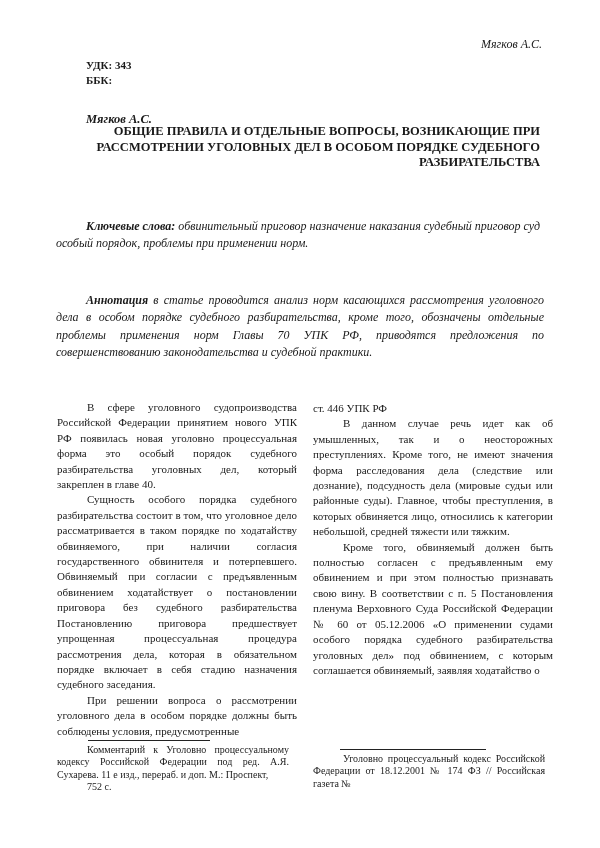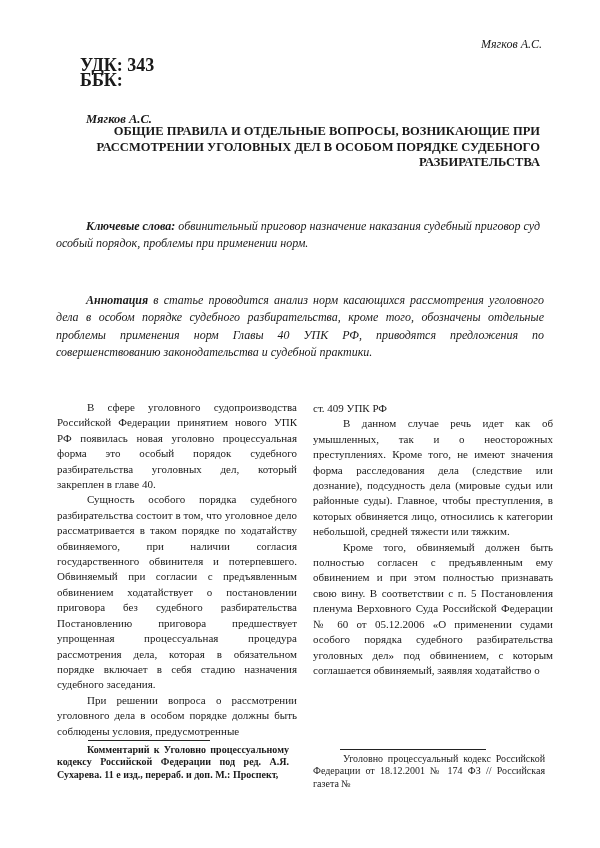--- a/index.html
+++ b/index.html
@@ -1,65 +1,65 @@
 <!DOCTYPE html>
 <html><head>
 <meta charset="utf-8">
 <style>
   html, body { margin:0; padding:0; background:#ffffff; }
   body { width:600px; height:848px; position:relative; overflow:hidden;
          font-family:"Liberation Serif","DejaVu Serif",serif; color:#1a1a1a; }
   .abs { position:absolute; }
   .running-head { top:37px; right:58px; font-style:italic; font-size:12px; }
-  .udk { left:80px; top:58px; font-weight:bold; font-size:18px; line-height:15px; }
+  .udk { left:86px; top:58px; font-weight:bold; font-size:11px; line-height:15px; }
   .author { left:86px; top:112px; font-weight:bold; font-style:italic; font-size:12.5px; }
   .title { left:60px; width:480px; top:124px; text-align:right; font-weight:bold; font-size:12.5px; line-height:15.5px; }
   .keywords { left:56px; width:488px; top:218px; font-style:italic; font-size:12px; line-height:17px; text-indent:30px; }
   .keywords b { font-weight:bold; }
   .abstract { left:56px; width:488px; top:292px; font-style:italic; font-size:12px; line-height:17.3px; text-indent:30px; text-align:justify; }
   .abstract b { font-weight:bold;margin-top:47px; }
   .col { top:400px; width:240px; font-size:11px; line-height:15.4px; text-align:justify; }
   .col-left { left:57px; }
   .col-right { left:313px; top:401px; }
   .col p { margin:0; text-indent:30px; }
   .col p.noindent { text-indent:0; }
   .fn-rule { height:1px; background:#222; width:122px; }
   .fn-left-rule { left:88px; top:740px; }
   .fn-right-rule { left:340px; top:749px; width:146px; }
   .footnote { font-size:10px; line-height:12.3px; text-align:justify; }
-  .fn-left { left:57px; width:232px; top:744px; text-indent:30px;font-weight:bold; }
+  .fn-left { left:57px; width:232px; top:744px; text-indent:30px; }
   .fn-left .last { display:block; text-indent:0; padding-left:30px; }
   .fn-right { left:313px; width:232px; top:753px; text-indent:30px; }
 </style>
 </head>
 <body>
 
 <div class="abs running-head">Мягков А.С.</div>
 
 <div class="abs udk">
   <div>УДК: 343</div>
   <div>ББК:</div>
 </div>
 
 <div class="abs author">Мягков А.С.</div>
 <div class="abs title">ОБЩИЕ ПРАВИЛА И ОТДЕЛЬНЫЕ ВОПРОСЫ, ВОЗНИКАЮЩИЕ ПРИ РАССМОТРЕНИИ УГОЛОВНЫХ ДЕЛ В ОСОБОМ ПОРЯДКЕ СУДЕБНОГО РАЗБИРАТЕЛЬСТВА</div>
 
 <div class="abs keywords"><b>Ключевые слова:</b><span> обвинительный приговор  назначение наказания  судебный приговор суд  особый порядок, проблемы при применении норм.</span></div>
 
-<div class="abs abstract"><b>Аннотация</b><span>  в статье проводится анализ норм  касающихся рассмотрения уголовного дела в особом порядке судебного разбирательства, кроме того, обозначены отдельные проблемы применения норм Главы 40 УПК РФ, приводятся предложения по совершенствованию законодательства и судебной практики.</span></div>
+<div class="abs abstract"><b>Аннотация</b><span>  в статье проводится анализ норм  касающихся рассмотрения уголовного дела в особом порядке судебного разбирательства, кроме того, обозначены отдельные проблемы применения норм Главы 70 УПК РФ, приводятся предложения по совершенствованию законодательства и судебной практики.</span></div>
 
 <div class="abs col col-left">
   <p>В сфере уголовного судопроизводства Российской Федерации  принятием нового УПК РФ появилась новая уголовно процессуальная форма  это особый порядок судебного разбирательства уголовных дел, который закреплен в главе 40.</p>
   <p>Сущность особого порядка судебного разбирательства состоит в том, что уголовное дело рассматривается в таком порядке по ходатайству обвиняемого, при наличии согласия государственного обвинителя и потерпевшего. Обвиняемый при согласии с предъявленным обвинением ходатайствует о постановлении приговора без судебного разбирательства Постановлению приговора предшествует упрощенная процессуальная процедура рассмотрения дела, которая в обязательном порядке включает в себя стадию назначения судебного заседания.</p>
   <p>При решении вопроса о рассмотрении уголовного дела в особом порядке должны быть соблюдены условия, предусмотренные</p>
 </div>
 
 <div class="abs fn-rule fn-left-rule"></div>
-<div class="abs footnote fn-left"><span>Комментарий  к  Уголовно процессуальному кодексу Российской Федерации    под ред. А.Я. Сухарева. 11 е изд., перераб. и доп.   М.: Проспект,</span></div>
+<div class="abs footnote fn-left"><span>Комментарий  к  Уголовно процессуальному кодексу Российской Федерации    под ред. А.Я. Сухарева. 11 е изд., перераб. и доп.   М.: Проспект,</span><span class="last">752 с.</span></div>
 
 <div class="abs col col-right">
-  <p class="noindent">ст. 409 УПК РФ</p>
+  <p class="noindent">ст. 446 УПК РФ</p>
   <p>В данном случае речь идет как об умышленных, так и о неосторожных преступлениях. Кроме того, не имеют значения форма расследования дела (следствие или дознание), подсудность дела (мировые судьи или районные суды). Главное, чтобы преступления, в которых обвиняется лицо, относились к категории небольшой, средней тяжести или тяжким.</p>
   <p>Кроме того, обвиняемый должен быть полностью согласен с предъявленным ему обвинением и при этом полностью признавать свою вину. В соответствии с п. 5 Постановления пленума Верховного Суда Российской Федерации № 60 от 05.12.2006 «О применении судами особого порядка судебного разбирательства уголовных дел» под обвинением, с которым соглашается обвиняемый, заявляя ходатайство о</p>
 </div>
 
 <div class="abs fn-rule fn-right-rule"></div>
 <div class="abs footnote fn-right">Уголовно процессуальный  кодекс Российской Федерации от 18.12.2001 № 174 ФЗ // Российская газета   №</div>
 
 </body></html>

